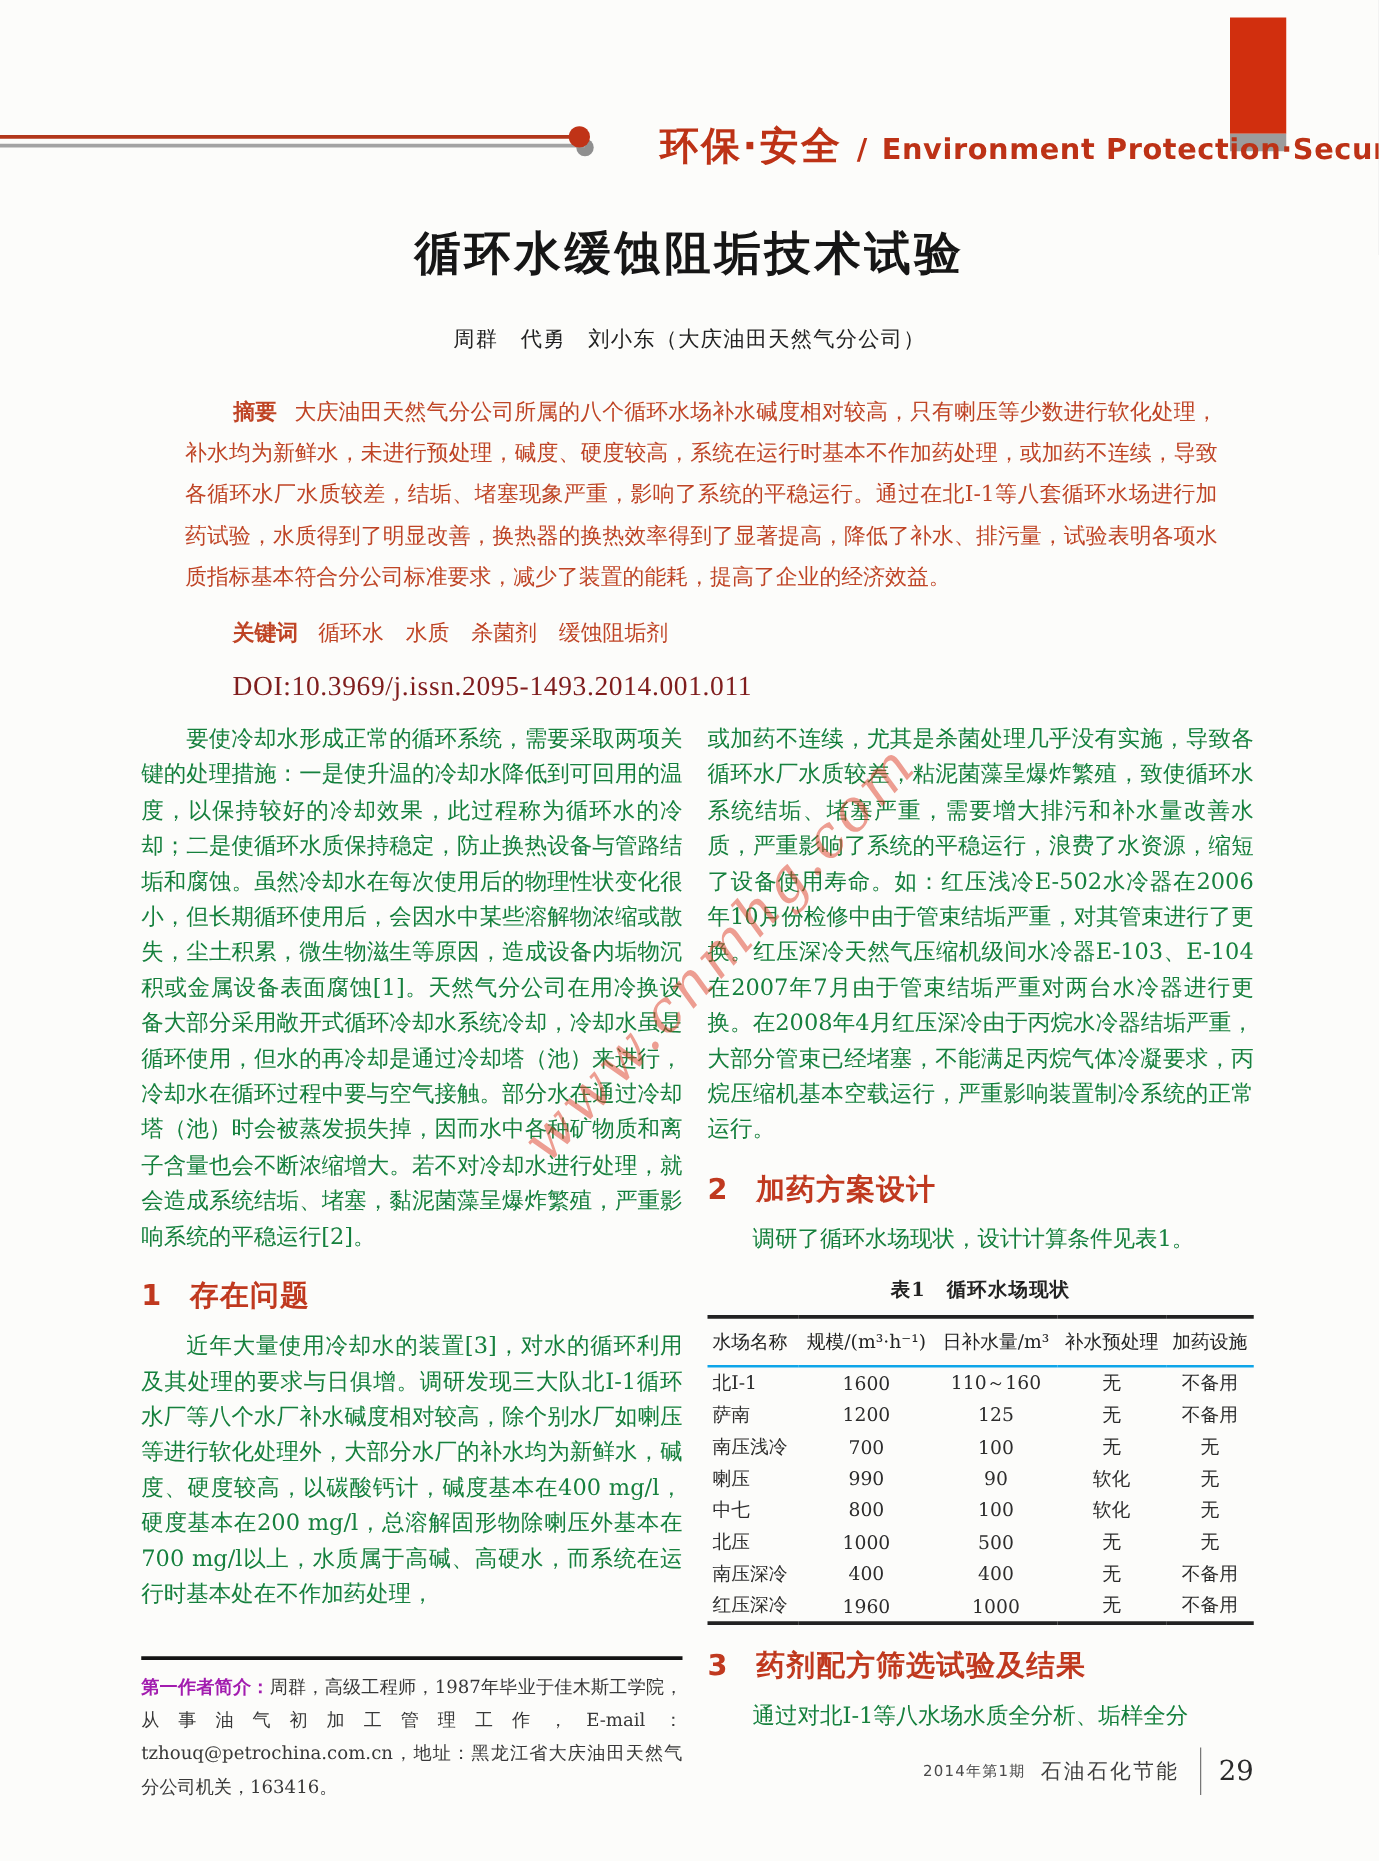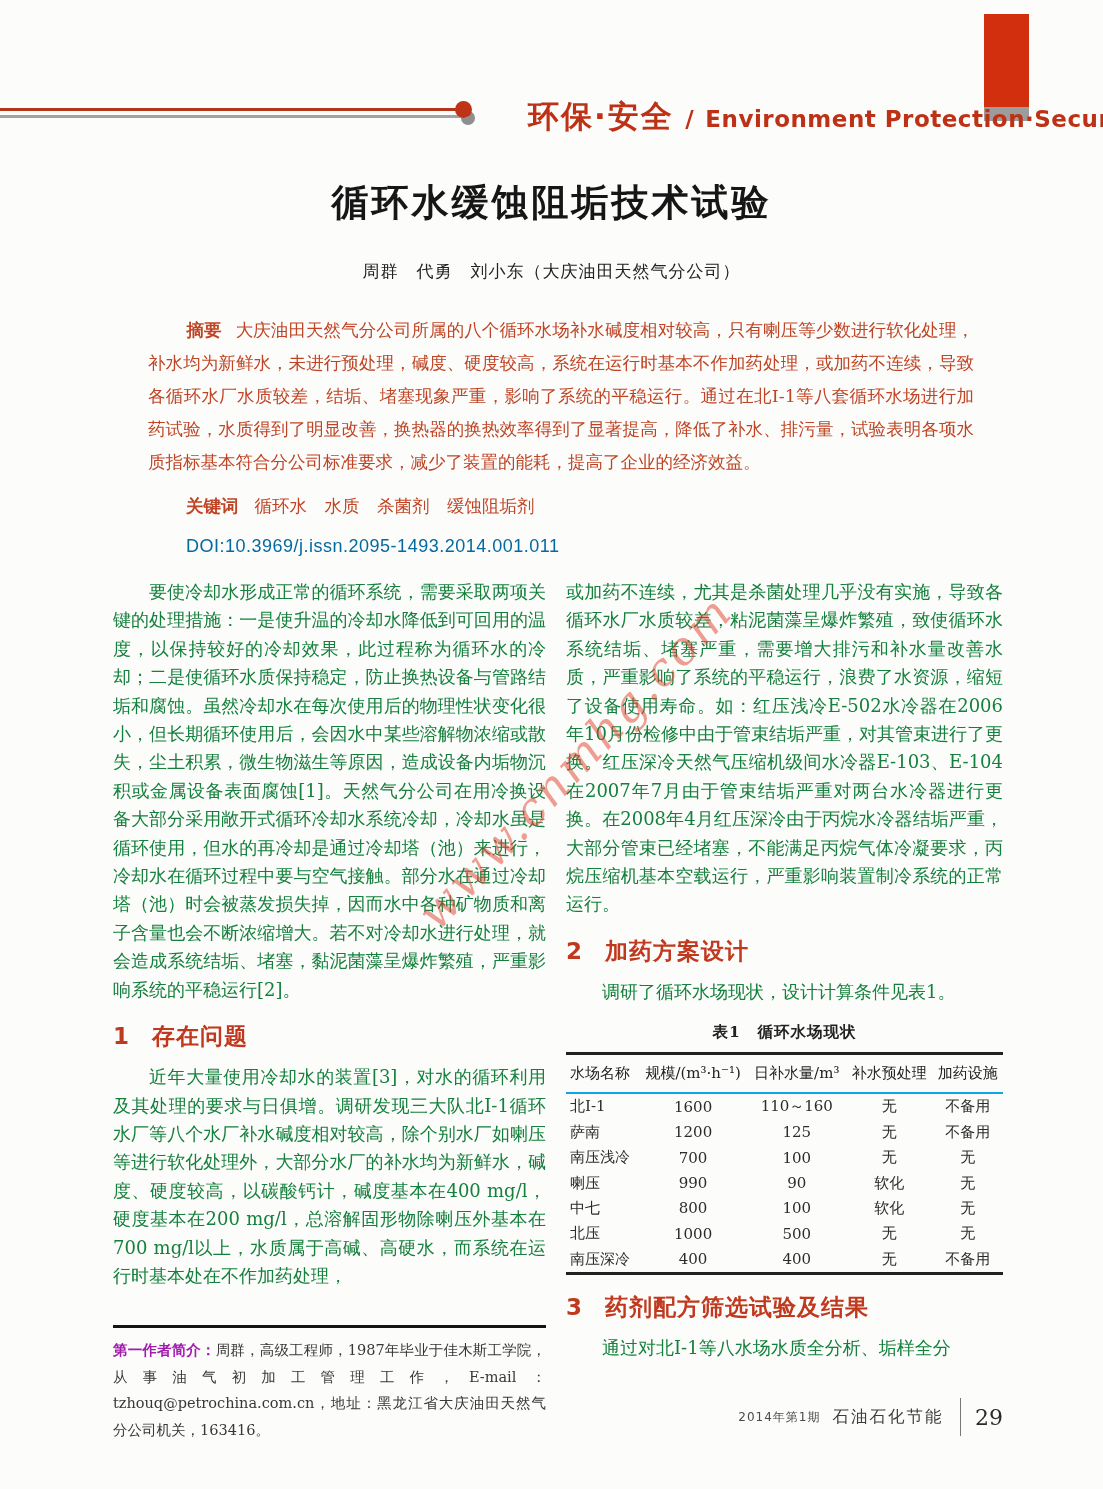--- a/index.html
+++ b/index.html
@@ -44,22 +44,22 @@
     text-align:justify;text-indent:2.2em;margin:0;
   }
   .abstract b{font-family:"DejaVu Sans","Liberation Sans",sans-serif;font-weight:bold;padding-right:14px;}
   .keywords{
     position:absolute;top:494px;left:186px;width:788px;
     font-size:17.5px;color:#bf4425;margin:0;
   }
   .keywords b{font-family:"DejaVu Sans","Liberation Sans",sans-serif;font-weight:bold;padding-right:16px;}
   .doi{
     position:absolute;top:536px;left:186px;
-    font-family:Liberation Sans, sans-serif;
-    font-size:18px;color:#0369a1;letter-spacing:0.5px;margin:0;
+    font-family:Liberation Serif, serif;
+    font-size:22px;color:#7f1d1d;letter-spacing:0.5px;margin:0;
   }
   
   .col{position:absolute;top:578px;}
   .col-left{left:113px;width:433px;}
   .col-right{left:566px;width:437px;}
   .col p.body{margin:0;font-size:18px;line-height:28.4px;text-align:justify;color:#15803d;}
   .col p.indent{text-indent:2em;}
   .section-heading{
     margin:17px 0 11px 0;
     font-family:"DejaVu Sans","Liberation Sans",sans-serif;
@@ -196,20 +196,27 @@
             <td>无</td>
             <td>无</td>
           </tr>
           <tr>
             <td>南压深冷</td>
             <td>400</td>
             <td>400</td>
             <td>无</td>
             <td>不备用</td>
           </tr>
+          <tr>
+            <td>红压深冷</td>
+            <td>1960</td>
+            <td>1000</td>
+            <td>无</td>
+            <td>不备用</td>
+          </tr>
         </tbody>
     </table>
 
     <h2 class="section-heading"><span class="no">3</span><span>药剂配方筛选试验及结果</span></h2>
     <p class="body indent">通过对北I-1等八水场水质全分析、垢样全分</p>
   </div>
 
   <div class="footnote-rule"></div>
   <p class="footnote"><b>第一作者简介：</b><span>周群，高级工程师，1987年毕业于佳木斯工学院，从事油气初加工管理工作，E-mail：tzhouq@petrochina.com.cn，地址：黑龙江省大庆油田天然气分公司机关，163416。</span></p>
 

